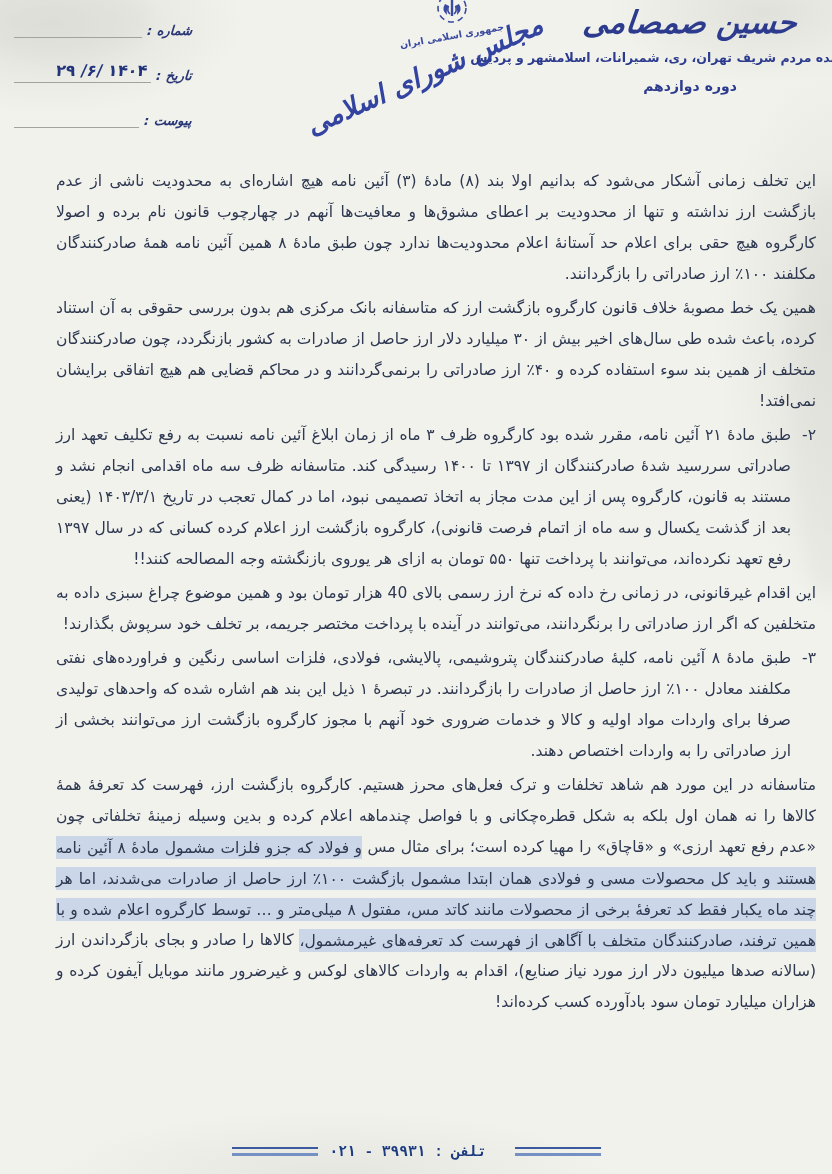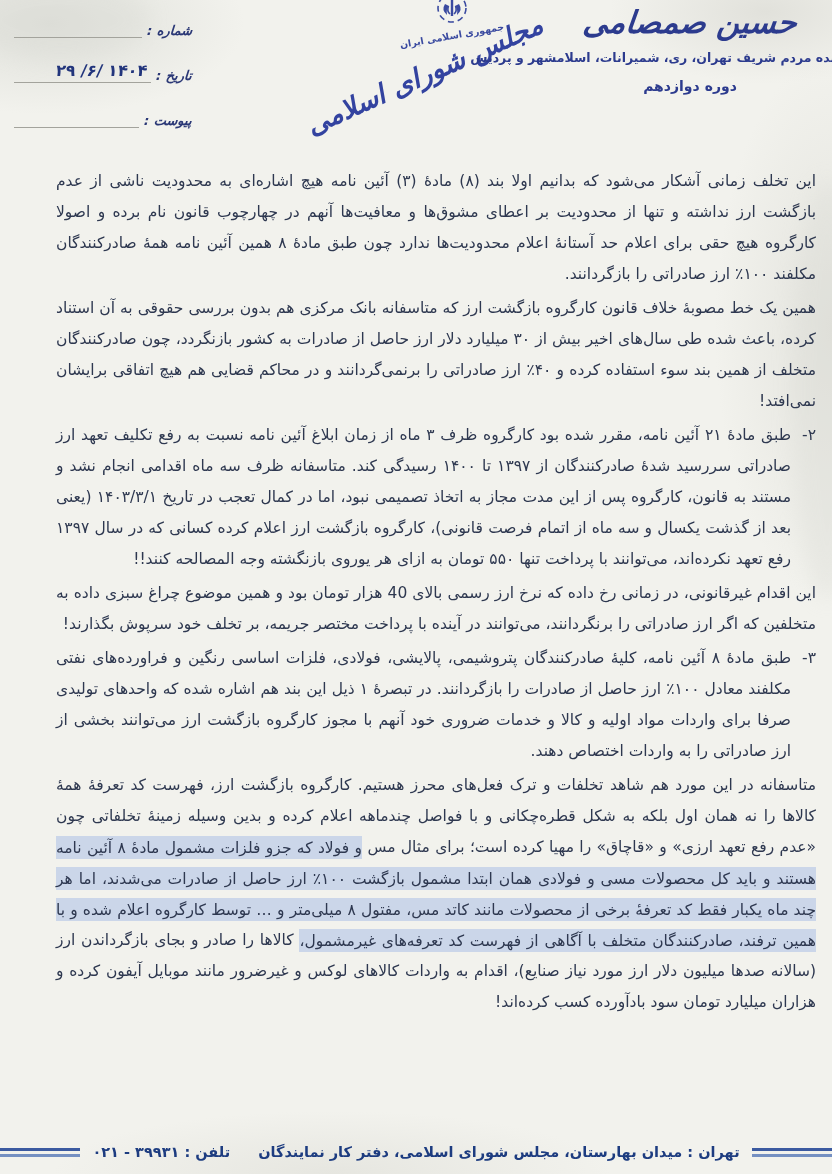--- a/index.html
+++ b/index.html
@@ -66,21 +66,21 @@
   
   .footer{
     position:absolute;left:0;right:0;bottom:14px;
     display:flex;align-items:center;justify-content:center;gap:12px;direction:rtl;
   }
   .f-bars{
     width:86px;height:9px;flex:0 0 86px;
     background:linear-gradient(to bottom,#3b5aa0 0 2.5px,rgba(0,0,0,0) 2.5px 6px,#7590c2 6px 9px);
   }
   .f-text{font-size:14.5px;font-weight:bold;color:#1d3c80;white-space:nowrap;}
-  .f-phone{margin-right:16px;}
+  .f-phone{margin-right:16px;font-family:Liberation Mono, monospace;}
 </style>
 </head>
 <body>
 
 <div class="page">
 
   <div class="blob" style="left:-30px;top:-20px;width:180px;height:80px;"></div>
   <div class="blob" style="right:-30px;top:180px;width:70px;height:420px;"></div>
 
   <div class="hdr-left">
@@ -137,18 +137,17 @@
         <span class="num">۳-</span>
         <p class="ptext"><span>طبق مادهٔ ۸ آئین نامه، کلیهٔ صادرکنندگان پتروشیمی، پالایشی، فولادی، فلزات اساسی رنگین و فراورده‌های نفتی مکلفند معادل ۱۰۰٪ ارز حاصل از صادرات را بازگردانند. در تبصرهٔ ۱ ذیل این بند هم اشاره شده که واحدهای تولیدی صرفا برای واردات مواد اولیه و کالا و خدمات ضروری خود آنهم با مجوز کارگروه بازگشت ارز می‌توانند بخشی از ارز صادراتی را به واردات اختصاص دهند.</span></p>
       </div>
       <div class="para">
         <p class="ptext"><span>متاسفانه در این مورد هم شاهد تخلفات و ترک فعل‌های محرز هستیم. کارگروه بازگشت ارز، فهرست کد تعرفهٔ همهٔ کالاها را نه همان اول بلکه به شکل قطره‌چکانی و با فواصل چندماهه اعلام کرده و بدین وسیله زمینهٔ تخلفاتی چون «عدم رفع تعهد ارزی» و «قاچاق» را مهیا کرده است؛ برای مثال مس </span><mark>و فولاد که جزو فلزات مشمول مادهٔ ۸ آئین نامه هستند و باید کل محصولات مسی و فولادی همان ابتدا مشمول بازگشت ۱۰۰٪ ارز حاصل از صادرات می‌شدند، اما هر چند ماه یکبار فقط کد تعرفهٔ برخی از محصولات مانند کاتد مس، مفتول ۸ میلی‌متر و … توسط کارگروه اعلام شده و با همین ترفند، صادرکنندگان متخلف با آگاهی از فهرست کد تعرفه‌های غیرمشمول،</mark><span> کالاها را صادر و بجای بازگرداندن ارز (سالانه صدها میلیون دلار ارز مورد نیاز صنایع)، اقدام به واردات کالاهای لوکس و غیرضرور مانند موبایل آیفون کرده و هزاران میلیارد تومان سود بادآورده کسب کرده‌اند!</span></p>
       </div>
     </div>
 
   <div class="footer">
     <span class="f-bars"></span>
-    <span class="f-text">تهران : میدان بهارستان، مجلس شورای اسلامی، دفتر کار نمایندگان</span>
     <span class="f-text f-phone">تلفن : ۳۹۹۳۱ - ۰۲۱</span>
     <span class="f-bars"></span>
   </div>
 
 </div>
 
 </body></html>

